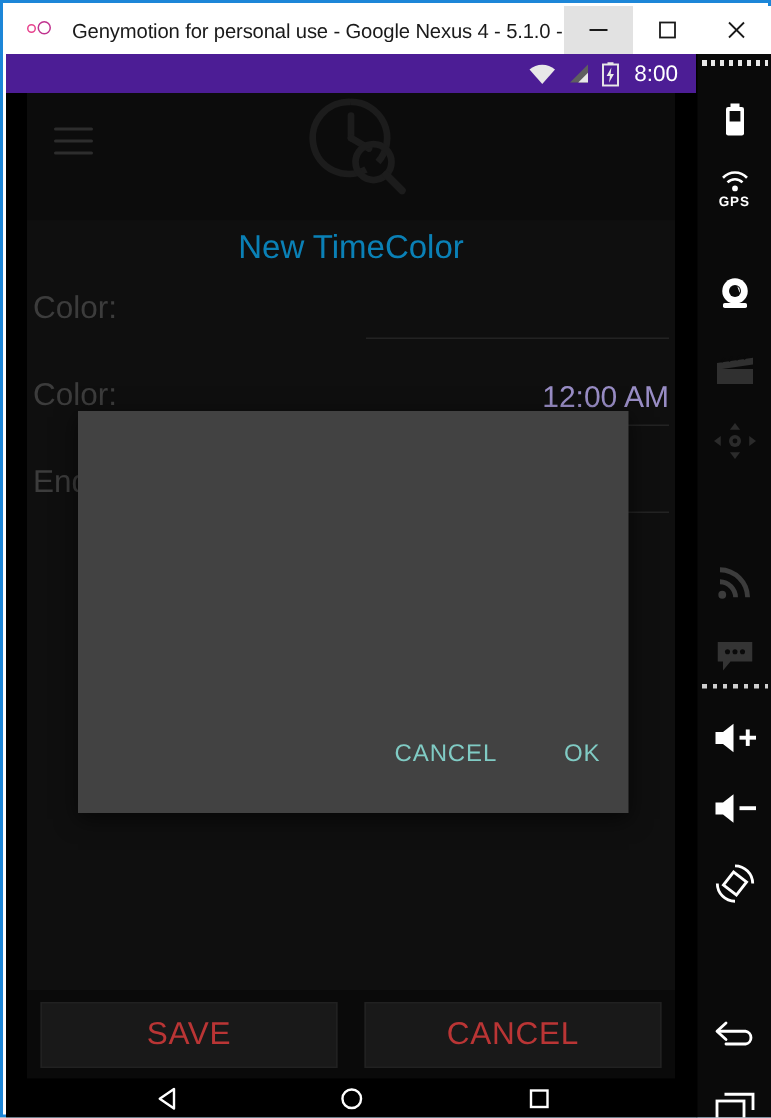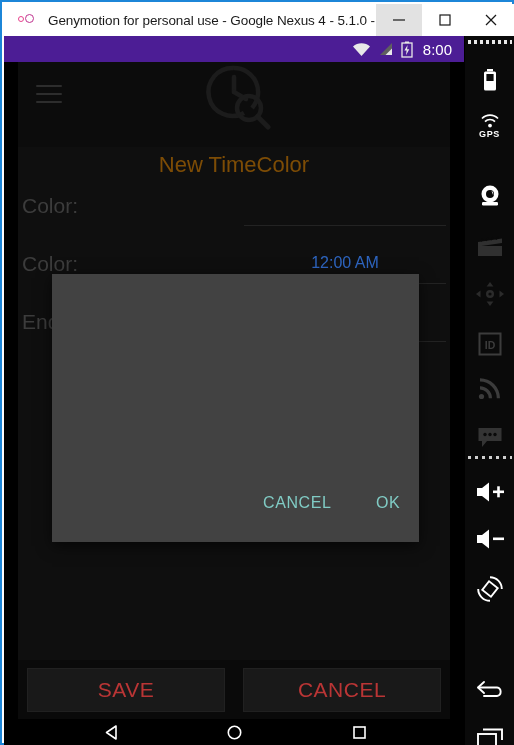--- a/index.html
+++ b/index.html
@@ -132,21 +132,21 @@
     left: 50%;
     transform: translateX(-50%);
     top: -4px;
     width: 96px; height: 76px;
   }
   #page-title {
     position: absolute;
     left: 0; top: 90px;
     width: 432px;
     text-align: center;
-    color: #a16207;
+    color: #0ea5e9;
     font-size: 22px;
   }
 
   .form-row {
     position: absolute;
     left: 0;
     width: 432px;
     height: 58px;
   }
   .form-row .lbl {
@@ -155,24 +155,24 @@
     font-size: 21px;
     color: #4d4d4d;
   }
   .form-row .fieldbox {
     position: absolute;
     left: 226px; top: 0;
     width: 202px;
     height: 40px;
   }
   .form-row .val {
-    font-size: 16px;
-    color: #3b82f6;
+    font-size: 20px;
+    color: #c4b5fd;
     display: block;
-    text-align: center;
+    text-align: right;
     padding-top: 2px;
   }
   .form-row .underline {
     position: absolute;
     left: 0; bottom: 8px;
     width: 202px; height: 1px;
     background: #2e2e2e;
   }
 
   #bottom-bar {
@@ -478,26 +478,20 @@
       <svg class="sb-ico" width="30" height="26" viewBox="0 0 30 26">
         <path d="M15 1 L18.4 5.5 L11.6 5.5 Z" fill="#2b2b2b"></path>
         <path d="M15 25 L11.6 20.5 L18.4 20.5 Z" fill="#2b2b2b"></path>
         <path d="M1 13 L5.5 9.6 L5.5 16.4 Z" fill="#2b2b2b"></path>
         <path d="M29 13 L24.5 16.4 L24.5 9.6 Z" fill="#2b2b2b"></path>
         <circle cx="15" cy="13" r="4" fill="#2b2b2b"></circle>
         <circle cx="15" cy="13" r="1.6" fill="#0a0a0a"></circle>
       </svg>
     </div>
 
-    <div class="sb-item" style="top:288px;">
-      <svg class="sb-ico" width="24" height="24" viewBox="0 0 24 24">
-        <rect x="1.5" y="1.5" width="21" height="21" fill="none" stroke="#3c3c3c" stroke-width="2"></rect>
-        <text x="12" y="16.5" font-family="Liberation Sans, sans-serif" font-size="10.5" font-weight="bold" fill="#3c3c3c" text-anchor="middle">ID</text>
-      </svg>
-    </div>
 
     <div class="sb-item" style="top:332px;">
       <svg class="sb-ico" width="24" height="24" viewBox="0 0 24 24">
         <circle cx="3.5" cy="20.5" r="2.6" fill="#3c3c3c"></circle>
         <path d="M2 13.5 A9 9 0 0 1 10.8 22.2 L14 22.2 A12.2 12.2 0 0 0 2 10.2 Z" fill="#3c3c3c"></path>
         <path d="M2 5.5 A17 17 0 0 1 18.8 22.2 L22 22.2 A20.2 20.2 0 0 0 2 2.2 Z" fill="#3c3c3c"></path>
       </svg>
     </div>
 
     <div class="sb-item" style="top:381px;">

